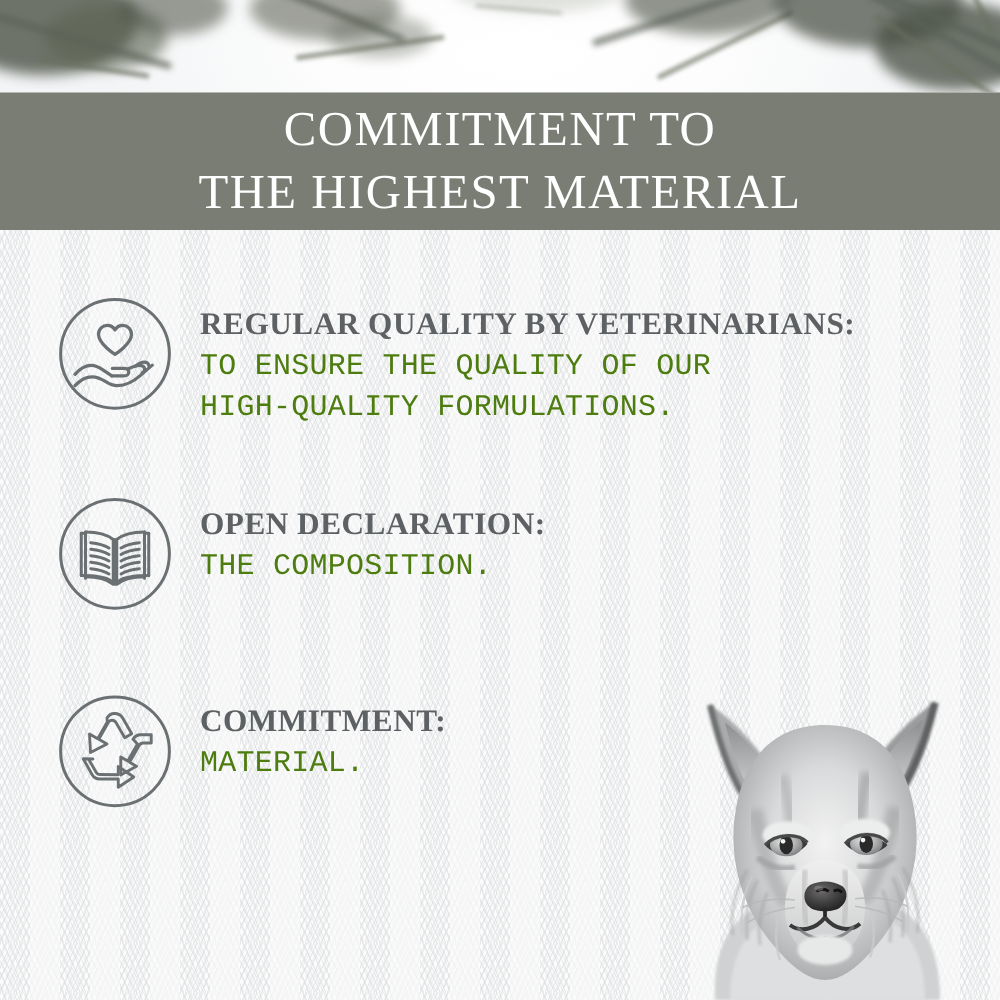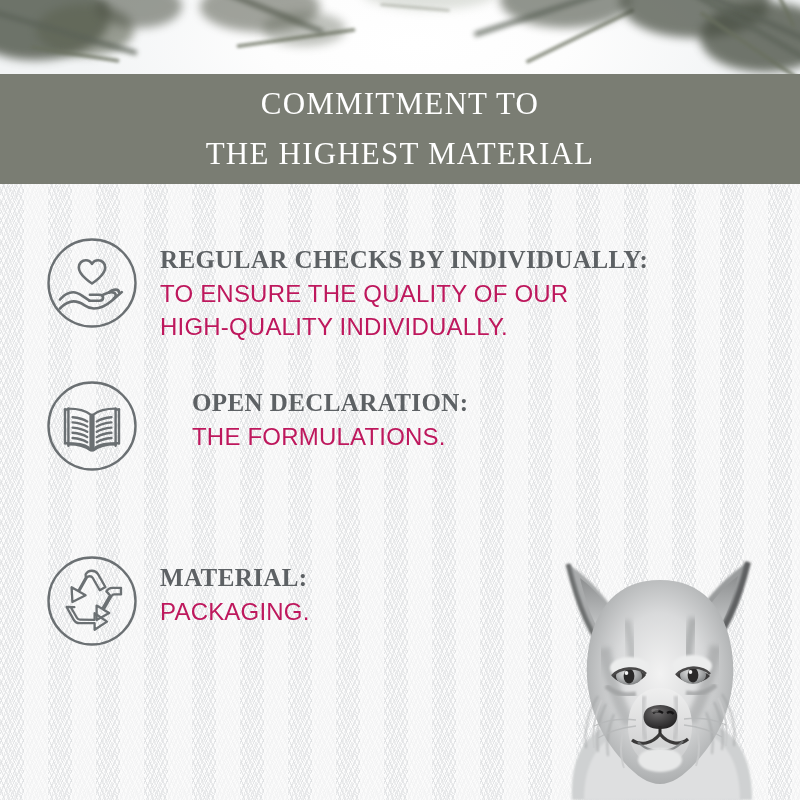--- a/index.html
+++ b/index.html
@@ -88,21 +88,21 @@
     background: #7a7d73;
     display: flex;
     flex-direction: column;
     align-items: center;
     justify-content: center;
     z-index: 4;
   }
   .title-line {
     color: #ffffff;
     font-family: "Liberation Serif", "DejaVu Serif", serif;
-    font-size: 31px;
+    font-size: 39px;
     line-height: 50px;
     letter-spacing: 1.2px;
     font-weight: 400;
     white-space: nowrap;
     text-align: right;
   }
 
   
   .features {
     position: absolute;
@@ -111,21 +111,21 @@
     z-index: 3;
   }
   .feature-row {
     position: absolute;
     left: 46px;
     display: flex;
     align-items: flex-start;
     width: 720px;
   }
   #row-0 { top: 53px; }
-  #row-1 { top: 196px; gap: 32px; }
+  #row-1 { top: 213px; }
   #row-2 { top: 371px; }
 
   .icon-badge {
     flex: 0 0 auto;
     width: 92px;
     height: 92px;
     margin-right: 22px;
   }
   .icon-badge svg { display: block; width: 92px; height: 92px; }
 
@@ -137,22 +137,22 @@
     color: #5d6164;
     font-family: "Liberation Serif", "DejaVu Serif", serif;
     font-size: 25px;
     font-weight: 700;
     letter-spacing: .4px;
     line-height: 30px;
     margin: 0 0 2px 0;
     white-space: nowrap;
   }
   .feature-body {
-    color: #be185d;
-    font-family: Liberation Sans, sans-serif;
+    color: #4d7c0f;
+    font-family: Liberation Mono, monospace;
     font-size: 24px;
     font-weight: 400;
     letter-spacing: .2px;
     line-height: 33px;
     margin: 0;
   }
   .feature-body span { display: block; white-space: nowrap; }
 
   
   .wolf-wrap {
@@ -215,24 +215,24 @@
           <circle cx="46" cy="46" r="43.5" stroke-width="2.4"></circle>
           <path d="M46 46.5c0 0-13.2-8.3-13.2-16.1 0-4.2 3.3-7.2 7-7.2 2.8 0 5.1 1.7 6.2 3.7 1.1-2 3.4-3.7 6.2-3.7 3.7 0 7 3 7 7.2C59.2 38.2 46 46.5 46 46.5z"></path>
           <path d="M14 62.5c3.6-4.2 8.3-7.2 13.2-7.2 3.5 0 6 1.5 8.8 3.4l7.5 5"></path>
           <path d="M14 71.5c4.3-4.6 8.9-7.1 13.6-7.1 4.2 0 7.5 1.6 11 3.9 3.1 2.1 6 3.2 9.4 3.2 6.8 0 12.7-3.2 18.4-8.2l9.4-8.2"></path>
           <path d="M43.5 63.7h9.8c2.3 0 3.7-1.3 3.7-3 0-1.8-1.5-3-3.7-3h-9.4"></path>
           <path d="M56.8 57.9c2.9-1.2 6-2.6 8.5-2.6 2.6 0 4.4 1.2 4.4 3 0 1.2-.7 2.2-2 3.2"></path>
           <path d="M62.6 55.6c2.1-1.6 4.6-3 6.8-3 2.1 0 3.6 1.1 3.6 2.8"></path>
         </svg>
       </div>
       <div class="feature-text">
-        <p class="feature-title">REGULAR CHECKS BY INDIVIDUALLY:</p>
+        <p class="feature-title">REGULAR QUALITY BY VETERINARIANS:</p>
         <p class="feature-body">
           <span>TO ENSURE THE QUALITY OF OUR</span>
-          <span>HIGH-QUALITY INDIVIDUALLY.</span>
+          <span>HIGH-QUALITY FORMULATIONS.</span>
         </p>
       </div>
     </div>
 
     <div class="feature-row" id="row-1">
       <div class="icon-badge">
         <svg viewBox="0 0 92 92" fill="none" stroke="#6b7073" stroke-width="2.4" stroke-linecap="round" stroke-linejoin="round">
           <circle cx="46" cy="46" r="43.5" stroke-width="2.4"></circle>
 
           <path d="M19 29.5v33.8M73 29.5v33.8"></path>
@@ -254,21 +254,21 @@
           <path d="M65.4 37.2c-5.4.5-11 2-14.6 4.2"></path>
           <path d="M65.4 42.4c-5.4.5-11 2-14.6 4.2"></path>
           <path d="M65.4 47.6c-5.4.5-11 2-14.6 4.2"></path>
           <path d="M65.4 52.8c-5.4.5-11 2-14.6 4.2"></path>
           <path d="M65.4 58c-5.4.5-11 2-14.6 4.2"></path>
         </svg>
       </div>
       <div class="feature-text">
         <p class="feature-title">OPEN DECLARATION:</p>
         <p class="feature-body">
-          <span>THE FORMULATIONS.</span>
+          <span>THE COMPOSITION.</span>
         </p>
       </div>
     </div>
 
     <div class="feature-row" id="row-2">
       <div class="icon-badge">
         <svg viewBox="0 0 92 92" fill="none" stroke="#6b7073" stroke-width="2.3" stroke-linecap="round" stroke-linejoin="round">
           <circle cx="46" cy="46" r="43.5" stroke-width="2.4"></circle>
 
           <path d="M39.8 22.6 L32.2 36.0 L25.6 32.2 L26.4 47.0 L39.6 40.2 L33.0 36.4 L40.6 23.0
@@ -278,23 +278,23 @@
           <path d="M28.4 52.2 L20.6 52.0 L27.6 64.6 a7.2 7.2 0 0 0 6.2 3.6 L48.6 68.2 L48.6 74.8
                    L61.0 66.6 L48.6 58.2 L48.6 64.8 L34.0 64.6
                    a3.6 3.6 0 0 1 -3.1 -1.8 L24.8 52.2 Z"></path>
 
           <path d="M64.0 40.2 L56.2 53.8 L50.6 50.6 L50.6 65.0 L63.2 58.0 L57.6 54.8 L65.4 41.2
                    a3.6 3.6 0 0 1 3.1 -1.8 L75.0 39.4 L75.0 32.8 L66.6 32.8
                    a7.2 7.2 0 0 0 -6.2 3.6 Z"></path>
         </svg>
       </div>
       <div class="feature-text">
-        <p class="feature-title">MATERIAL:</p>
+        <p class="feature-title">COMMITMENT:</p>
         <p class="feature-body">
-          <span>PACKAGING.</span>
+          <span>MATERIAL.</span>
         </p>
       </div>
     </div>
 
   </div>
 
   <div class="wolf-wrap">
     <svg viewBox="0 0 268 272">
       <defs>
         <radialGradient id="furBody" cx="50%" cy="46%" r="62%">

